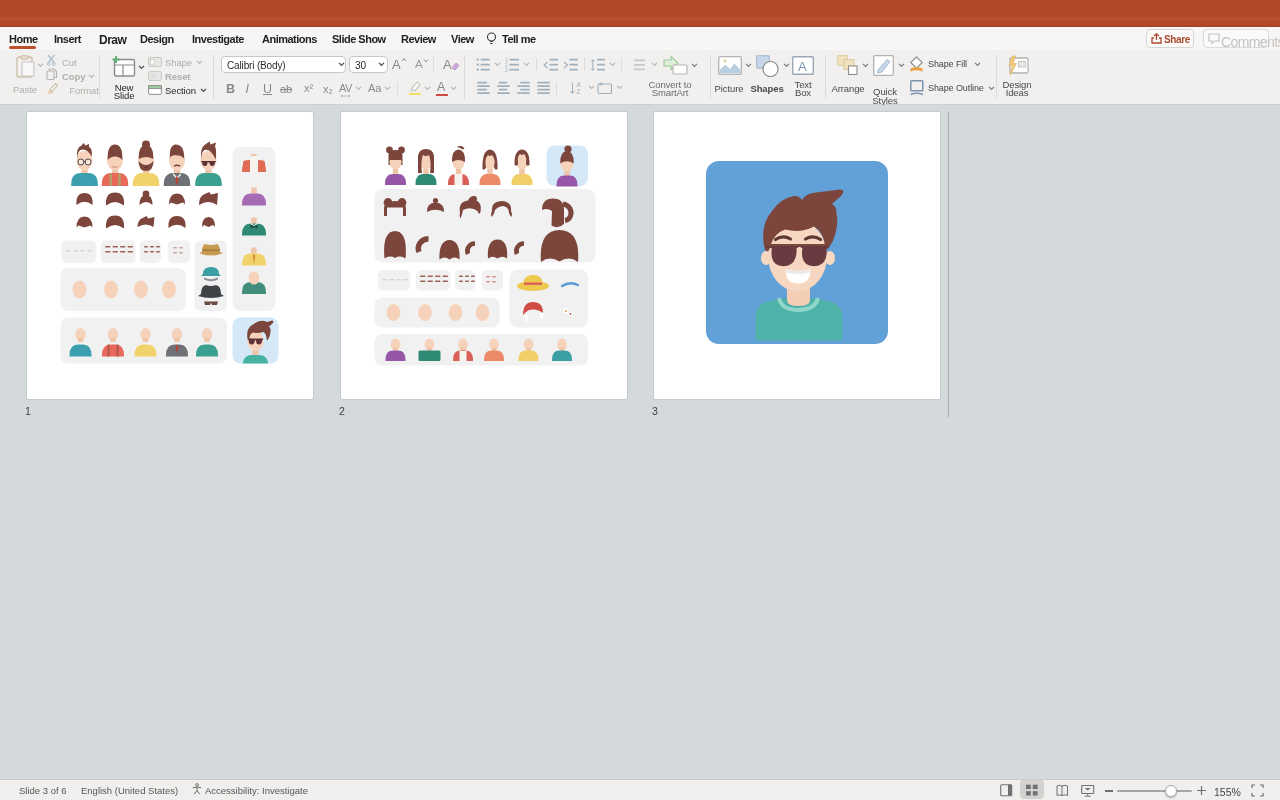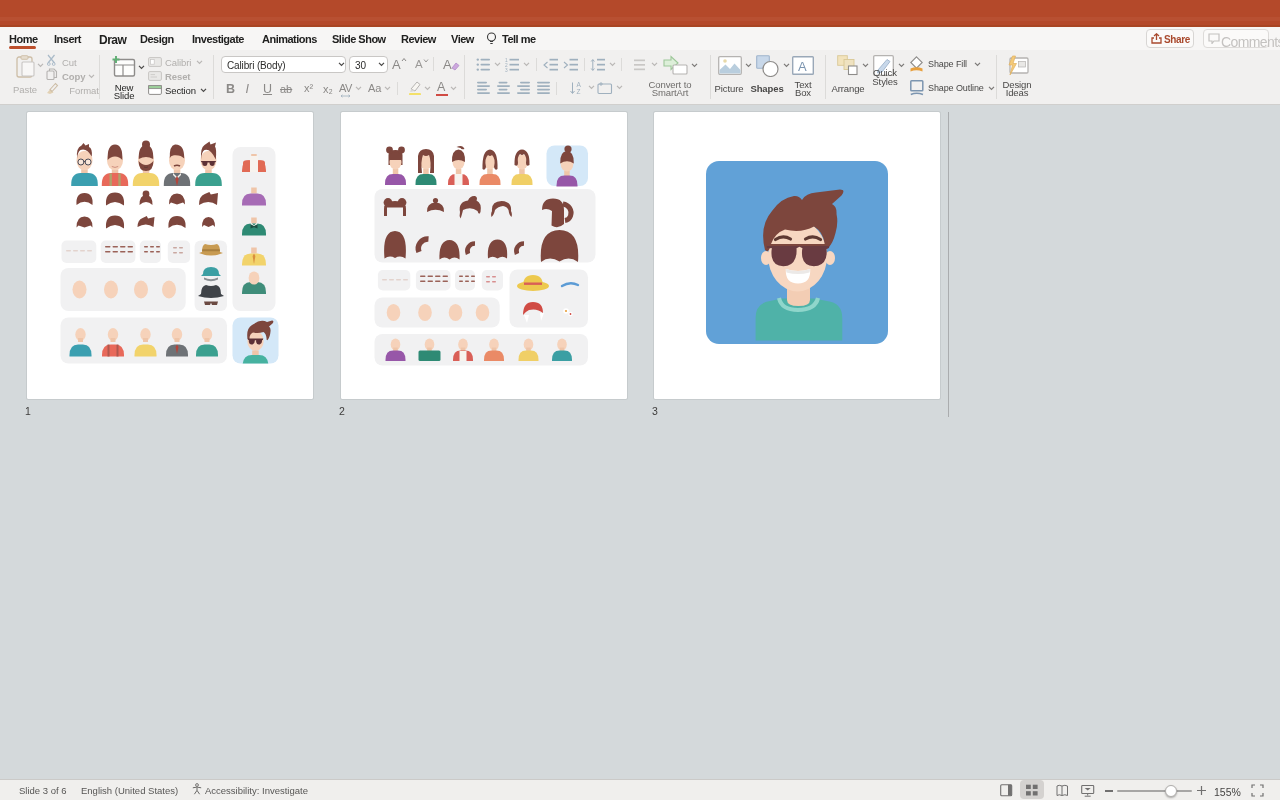--- a/index.html
+++ b/index.html
@@ -66,21 +66,21 @@
     <path d="M5,0 L5,7 M1.5,3.5 L8.5,3.5" stroke="#5fae73" stroke-width="1.9"></path>
   </svg>
 <svg style="position:absolute;left:138px;top:65px" width="7" height="5" viewBox="0 0 7 5" fill="none">
     <path d="M1,0.8 L3.5,3.4 L6,0.8" stroke="#4a4948" stroke-width="1.2" fill="none"></path>
   </svg>
 <div style="position:absolute;left:100px;top:83.5px;width:48px;text-align:center;font-size:9.5px;color:#252524;line-height:8.5px;letter-spacing:-0.1px">New<br>Slide</div>
 <svg style="position:absolute;left:148px;top:56.5px" width="14" height="10" viewBox="0 0 14 10" fill="none">
     <rect x="0.6" y="0.6" width="12.8" height="8.8" rx="1.2" fill="#e9e8e6" stroke="#c7c5c3" stroke-width="1"></rect>
     <rect x="2.6" y="2.6" width="3.6" height="4.6" fill="#fff" stroke="#c7c5c3" stroke-width="0.7"></rect>
   </svg>
-<div style="position:absolute;left:165px;top:57px;width:44px;text-align:left;font-size:9.5px;color:#b1afad;font-weight:400;line-height:1.25;letter-spacing:-0.1px;white-space:nowrap">Calibri</div>
+<div style="position:absolute;left:165px;top:57px;width:44px;text-align:left;font-size:9.5px;color:#b1afad;font-weight:400;line-height:1.25;letter-spacing:-0.1px;white-space:nowrap">Shape</div>
 <svg style="position:absolute;left:196px;top:59.5px" width="7" height="5" viewBox="0 0 7 5" fill="none">
     <path d="M1,0.8 L3.5,3.4 L6,0.8" stroke="#b9b7b5" stroke-width="1.2" fill="none"></path>
   </svg>
 <svg style="position:absolute;left:148px;top:70.5px" width="14" height="10" viewBox="0 0 14 10" fill="none">
     <rect x="0.6" y="0.6" width="12.8" height="8.8" rx="1.2" fill="#e9e8e6" stroke="#c7c5c3" stroke-width="1"></rect>
     <path d="M2.6,3.6 L7,3.6 M2.6,6 L9,6" stroke="#c7c5c3" stroke-width="0.8"></path>
   </svg>
 <div style="position:absolute;left:165px;top:71px;width:40px;text-align:left;font-size:9.5px;color:#b1afad;font-weight:700;line-height:1.25;letter-spacing:-0.1px;white-space:nowrap">Reset</div>
 <svg style="position:absolute;left:148px;top:84.5px" width="14" height="10" viewBox="0 0 14 10" fill="none">
     <rect x="0.6" y="0.6" width="12.8" height="8.8" rx="1.2" fill="#fff" stroke="#8e8c8a" stroke-width="1"></rect>
@@ -281,21 +281,21 @@
     <path d="M1,0.8 L3.5,3.4 L6,0.8" stroke="#7b7977" stroke-width="1.2" fill="none"></path>
   </svg>
 <div style="position:absolute;left:813px;top:83px;width:70px;text-align:center;font-size:9.5px;color:#494847;font-weight:400;line-height:1.25;letter-spacing:-0.1px;white-space:nowrap">Arrange</div>
 <svg style="position:absolute;left:873px;top:55px" width="22" height="22" viewBox="0 0 22 22" fill="none">
     <rect x="0.7" y="0.7" width="19.6" height="19.6" rx="1.2" fill="#fff" stroke="#b5b3b1" stroke-width="1.3"></rect>
     <path d="M5,15 L14,4.5 L17,6.5 L9,17 L4.5,18 Z" fill="#c8d8ea" stroke="#9fb4cc" stroke-width="0.9"></path>
   </svg>
 <svg style="position:absolute;left:898px;top:63px" width="7" height="5" viewBox="0 0 7 5" fill="none">
     <path d="M1,0.8 L3.5,3.4 L6,0.8" stroke="#7b7977" stroke-width="1.2" fill="none"></path>
   </svg>
-<div style="position:absolute;left:853px;top:69px;width:64px;text-align:center;font-size:9.5px;color:#494847;line-height:8.5px;letter-spacing:-0.1px">Quick<br>Styles</div>
+<div style="position:absolute;left:853px;top:88px;width:64px;text-align:center;font-size:9.5px;color:#494847;line-height:8.5px;letter-spacing:-0.1px">Quick<br>Styles</div>
 <svg style="position:absolute;left:910px;top:56px" width="13" height="16" viewBox="0 0 13 16" fill="none">
     <path d="M6.5,0.8 L12.2,6.5 L6.5,12.2 L0.8,6.5 Z" fill="#fff" stroke="#8e8c8a" stroke-width="1.1"></path>
     <path d="M0.5,12.5 Q6.5,9.8 12.5,12.5 L12.5,15.5 Q6.5,12.8 0.5,15.5 Z" fill="#e8a03e"></path>
   </svg>
 <div style="position:absolute;left:928px;top:59px;width:70px;text-align:left;font-size:9px;color:#494847;font-weight:400;line-height:1.25;letter-spacing:-0.1px;white-space:nowrap">Shape Fill</div>
 <svg style="position:absolute;left:974px;top:61.5px" width="7" height="5" viewBox="0 0 7 5" fill="none">
     <path d="M1,0.8 L3.5,3.4 L6,0.8" stroke="#7b7977" stroke-width="1.2" fill="none"></path>
   </svg>
 <svg style="position:absolute;left:910px;top:80px" width="14" height="16" viewBox="0 0 14 16" fill="none">
     <rect x="0.8" y="0.8" width="12" height="10" rx="0.8" stroke="#7c95b0" stroke-width="1.5"></rect>

